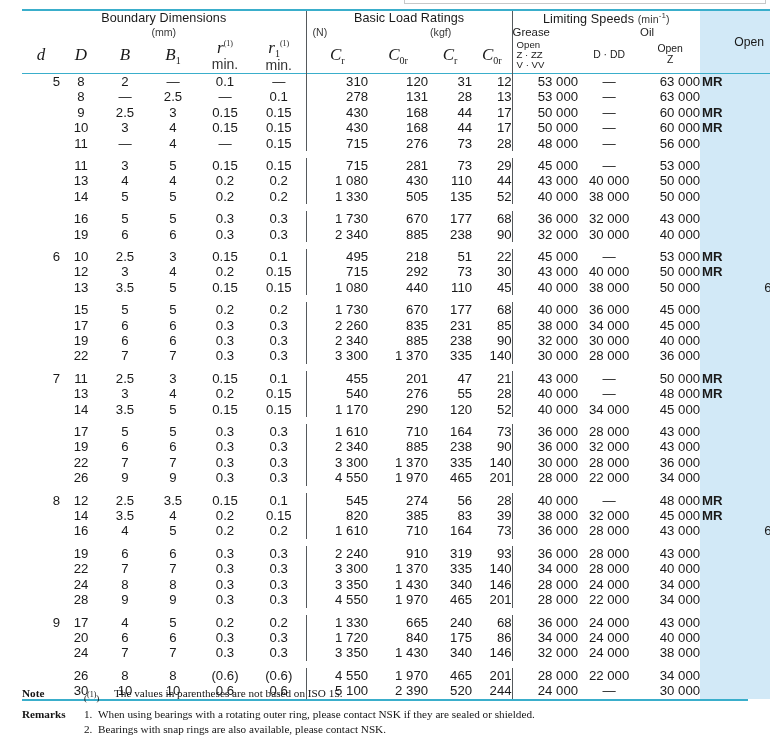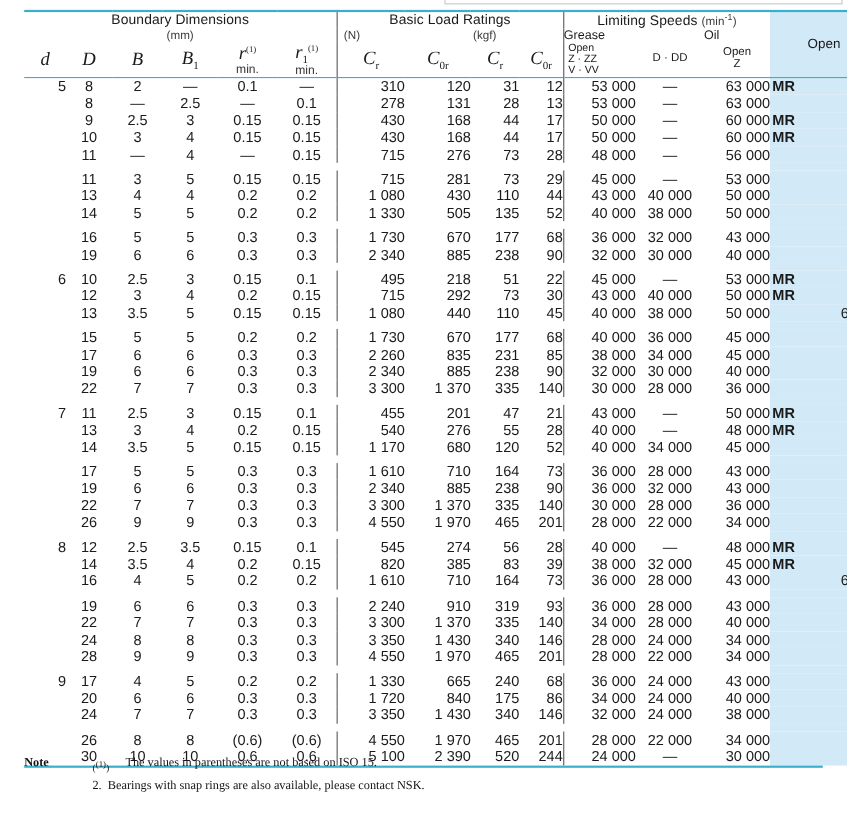--- a/index.html
+++ b/index.html
@@ -72,21 +72,21 @@
     text-align: center;
     font-family: "Liberation Serif", serif;
     font-style: italic;
     font-size: 17px;
   }
   .hdr-sym sub { font-style: normal; font-size: 10px; }
   .hdr-min {
     display: block;
     font-family: "Liberation Sans", sans-serif;
     font-style: normal;
-    font-size: 11px;
+    font-size: 14px;
     color: #333;
     margin-top: -2px;
   }
   .hdr-sub {
     font-size: 11.4px;
   }
   .hdr-open-stack {
     font-size: 9.6px;
     line-height: 1.04;
     text-align: left;
@@ -590,21 +590,21 @@
             </td>
           </tr>
           <tr>
             <td class="dval"></td>
             <td class="num ctr">14</td>
             <td class="num ctr">3.5</td>
             <td class="num ctr">5</td>
             <td class="num ctr">0.15</td>
             <td class="num ctr">0.15</td>
             <td class="num vsep-l">1 170</td>
-            <td class="num">680</td>
+            <td class="num">290</td>
             <td class="num">120</td>
             <td class="num">52</td>
             <td class="num vsep-l">40 000</td>
             <td class="num ctr">34 000</td>
             <td class="num">45 000</td>
             <td class="desig hl"></td>
           </tr>
           <tr class="grp-gap">
             <td colspan="13"></td>
             <td class="hl"></td>
@@ -890,18 +890,23 @@
     <div style="border-top:2.2px solid #3aaecb;width:726px"></div>
   </div>
 
   <div class="notes">
     <div class="line">
       <div class="lbl">Note</div>
       <div class="mk">(<span class="sup" style="vertical-align:super">(1)</span>)</div>
       <div class="txt">The values in parentheses are not based on ISO 15.</div>
     </div>
     <div class="line">
+      <div class="lbl">Remarks</div>
+      <div class="num2">1.</div>
+      <div class="txt">When using bearings with a rotating outer ring, please contact NSK if they are sealed or shielded.</div>
+    </div>
+    <div class="line">
       <div class="lbl"></div>
       <div class="num2">2.</div>
       <div class="txt">Bearings with snap rings are also available, please contact NSK.</div>
     </div>
   </div>
 </div>
 
 </body></html>

